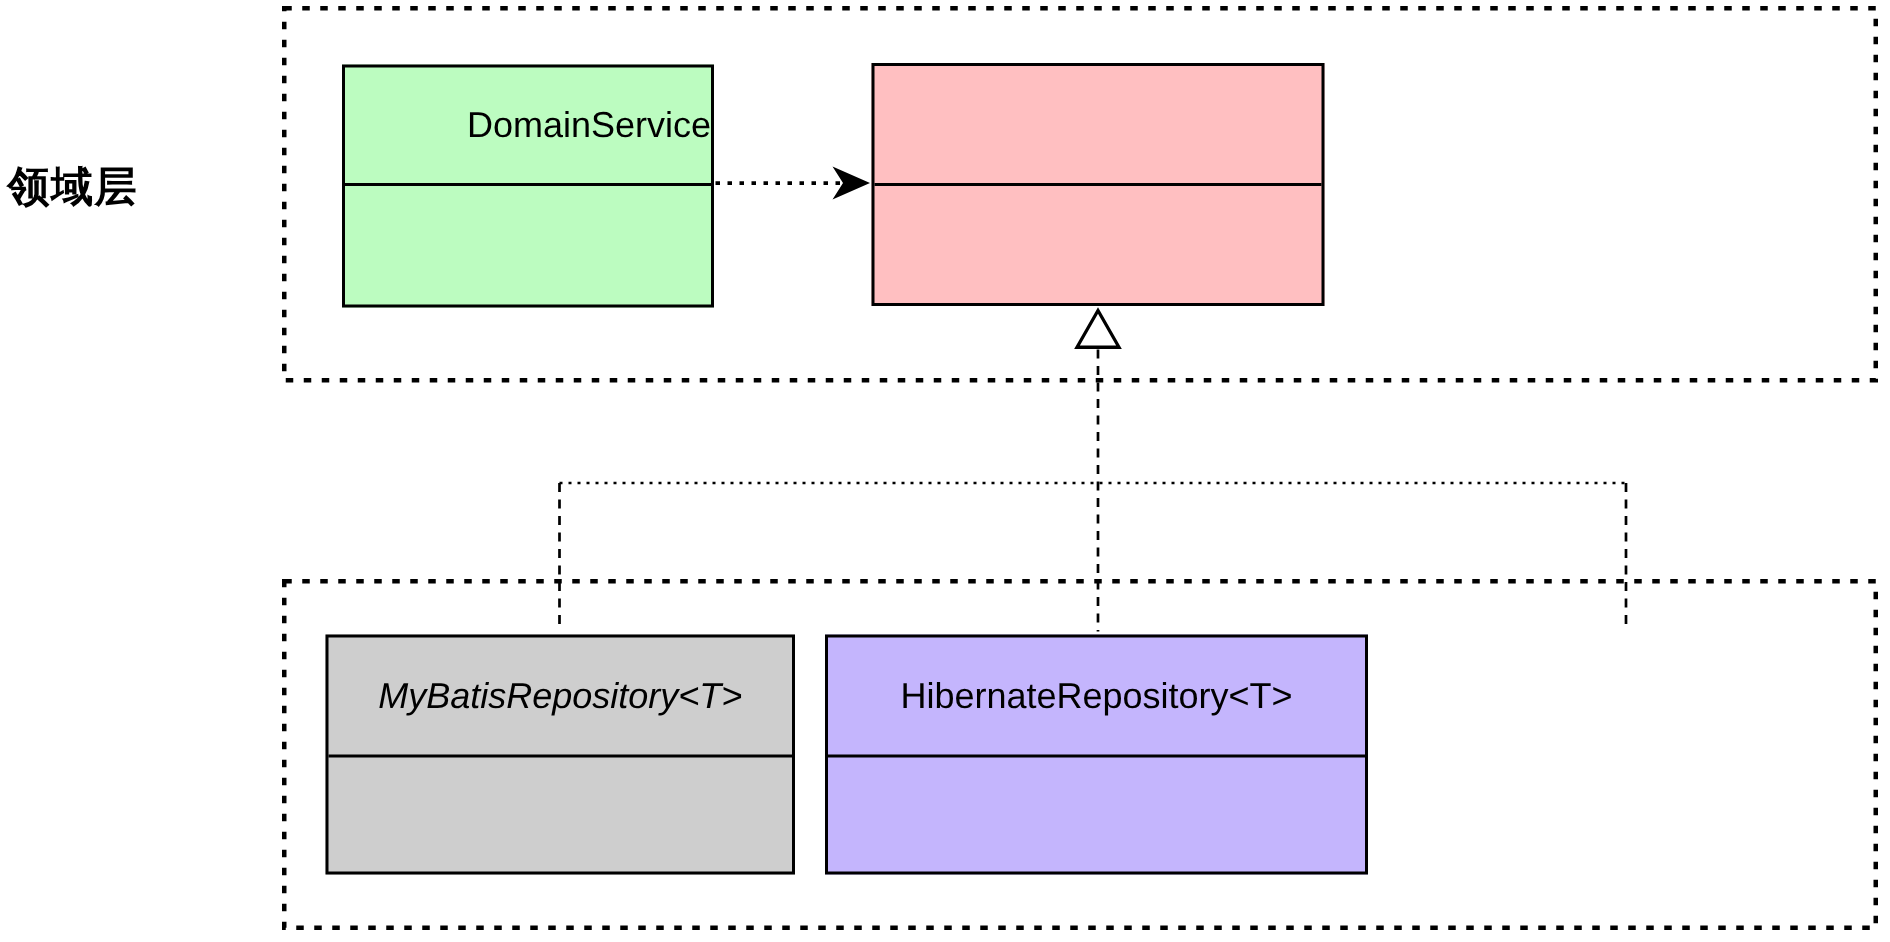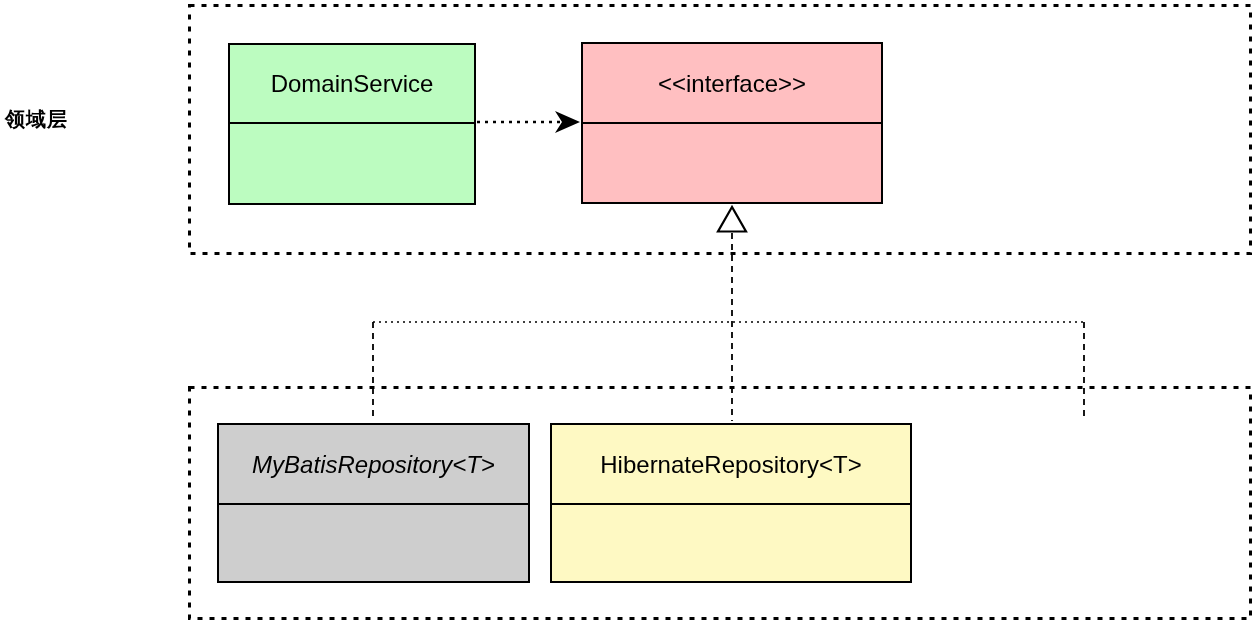--- a/index.html
+++ b/index.html
@@ -15,21 +15,21 @@
     background: #ffffff;
     overflow: hidden;
   }
   .connector-layer {
     position: absolute;
     left: 0; top: 0;
     width: 1260px; height: 628px;
   }
   .layer-label {
     position: absolute;
-    font-size: 20px;
+    font-size: 28px;
     font-weight: 600;
     letter-spacing: 1px;
     white-space: nowrap;
   }
   .layer-label.domain { left: 5px; top: 106px; }
   .layer-label.infra  { left: 3px; top: 487px; }
 
   .uml-class {
     position: absolute;
     border: 2px solid #000;
@@ -44,21 +44,21 @@
     justify-content: center;
     text-align: center;
     font-size: 24px;
     font-weight: 500;
     line-height: 31px;
     white-space: nowrap;
   }
   .uml-class .class-body { flex: 1 1 auto; }
 
   .class-domainservice { left: 228px; top: 43px;  width: 248px; height: 162px; }
-  .class-domainservice .class-header { height: 79px; }
+  .class-domainservice .class-header { height: 79px; align-items: flex-end; }
   .class-repository    { left: 581px; top: 42px;  width: 302px; height: 162px; }
   .class-repository .class-header { height: 80px; }
   .class-mybatis       { left: 217px; top: 423px; width: 313px; height: 160px; }
   .class-hibernate     { left: 550px; top: 423px; width: 362px; height: 160px; }
   .class-jpa           { left: 933px; top: 422px; width: 303px; height: 161px; }
   .class-mybatis .class-header,
   .class-hibernate .class-header,
   .class-jpa .class-header { height: 80px; }
 </style>
 </head>
@@ -86,33 +86,32 @@
 
   <div class="uml-class class-domainservice" style="background-color: rgb(188, 252, 192);">
     <div class="class-header">
       <span>DomainService</span>
     </div>
     <div class="class-body"></div>
   </div>
 
   <div class="uml-class class-repository" style="background-color: rgb(255, 191, 193);">
     <div class="class-header">
-      <span>&lt;&lt;interface&gt;&gt;</span>
     </div>
     <div class="class-body"></div>
   </div>
 
   <div class="uml-class class-mybatis" style="background-color: rgb(206, 206, 206); font-style: italic;">
     <div class="class-header">
       <span>MyBatisRepository&lt;T&gt;</span>
     </div>
     <div class="class-body"></div>
   </div>
 
-  <div class="uml-class class-hibernate" style="background-color: #fef9c3;">
+  <div class="uml-class class-hibernate" style="background-color: #c4b5fd;">
     <div class="class-header">
       <span>HibernateRepository&lt;T&gt;</span>
     </div>
     <div class="class-body"></div>
   </div>
 
 
 </div>
 
 </body></html>

